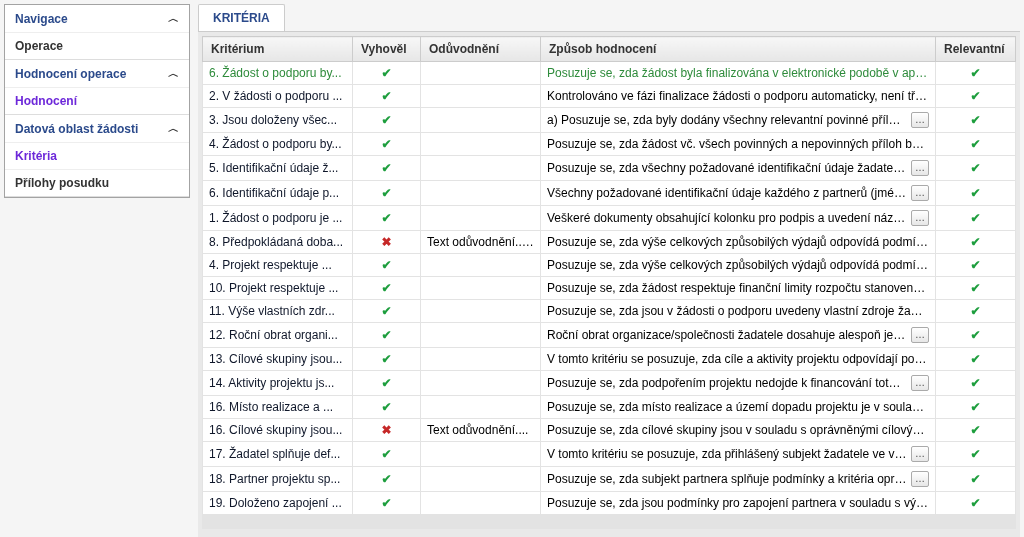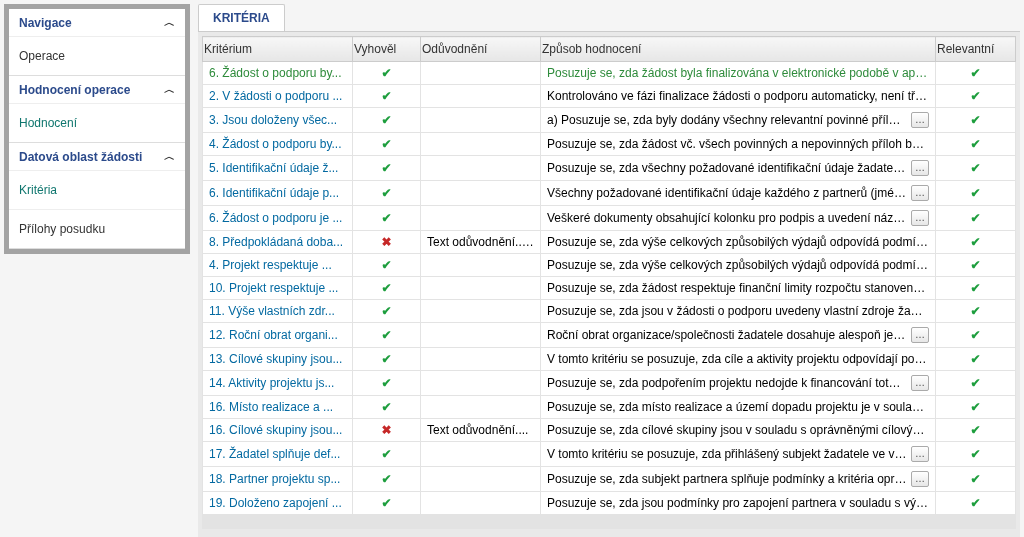--- a/index.html
+++ b/index.html
@@ -8,47 +8,48 @@
     font-size: 12px;
     background: #f5f5f5;
     width: 1024px;
     height: 537px;
     overflow: hidden;
     display: flex;
   }
   .sidebar {
     width: 186px;
     background: #fff;
-    border: 5px solid #a3a3a3;
+    border: 1px solid #a3a3a3;
     margin: 4px 0 0 4px;
     align-self: flex-start;
   }
   .sidebar-section {
     border-bottom: 1px solid #ddd;
   }
   .sidebar-header {
     display: flex;
     justify-content: space-between;
     align-items: center;
     padding: 6px 10px;
     color: #2b4a8b;
     font-weight: bold;
     cursor: pointer;
   }
   .sidebar-header .chev {
     font-size: 11px;
     color: #333;
   }
   .sidebar-item {
-    padding: 12px 10px;
+    padding: 6px 10px;
     border-top: 1px solid #eee;
     cursor: pointer;
     color: #333;
-  }
-  .sidebar-item.active { color: #0f766e; }
+    font-weight: bold;
+  }
+  .sidebar-item.active { color: #6d28d9; }
   .main {
     flex: 1;
     margin: 4px 4px 0 8px;
     display: flex;
     flex-direction: column;
   }
   .tabbar {
     display: flex;
     border-bottom: 1px solid #ccc;
   }
@@ -69,42 +70,42 @@
   }
   table.grid {
     width: 100%;
     border-collapse: collapse;
     background: #fff;
     font-size: 12px;
   }
   table.grid th {
     background: linear-gradient(#f7f7f7, #e6e6e6);
     border: 1px solid #ccc;
-    padding: 5px 1px;
+    padding: 5px 8px;
     text-align: left;
-    font-weight: normal;
+    font-weight: bold;
     color: #333;
   }
   table.grid td {
     border: 1px solid #e3e3e3;
     padding: 4px 6px;
     vertical-align: middle;
     white-space: nowrap;
     overflow: hidden;
     text-overflow: ellipsis;
     max-width: 0;
   }
   .col-krit { width: 150px; }
   .col-vyh  { width: 68px; text-align: center; }
   .col-od   { width: 120px; }
   .col-zp   { width: auto; }
   .col-rel  { width: 80px; text-align: center; }
   .row-sel td.krit { color: #2e8b3b; }
   .row-sel td.zp   { color: #2e8b3b; }
-  td.krit { color: #0369a1; cursor: pointer; }
+  td.krit { color: #0f172a; cursor: pointer; }
   td.zp-cell { position: relative; }
   .zp-inner {
     display: flex;
     align-items: center;
     gap: 4px;
     overflow: hidden;
   }
   .zp-text {
     flex: 1;
     overflow: hidden;
@@ -270,21 +271,21 @@
               <div class="zp-inner">
                 <span class="zp-text">Všechny požadované identifikační údaje každého z partnerů (jméno statutárního orgánu/orgánů n</span>
                 <span class="more-btn">…</span>
               </div>
             </td>
             <td style="text-align: center;">
               <span class="tick">✔</span>
             </td>
           </tr>
           <tr>
-            <td class="krit">6. Žádost o podporu je ...</td>
+            <td class="krit">1. Žádost o podporu je ...</td>
             <td style="text-align: center;">
               <span class="tick">✔</span>
             </td>
             <td></td>
             <td class="zp-cell">
               <div class="zp-inner">
                 <span class="zp-text">Veškeré dokumenty obsahující kolonku pro podpis a uvedení názvu/identifikačních znaků subjektu</span>
                 <span class="more-btn">…</span>
               </div>
             </td>

